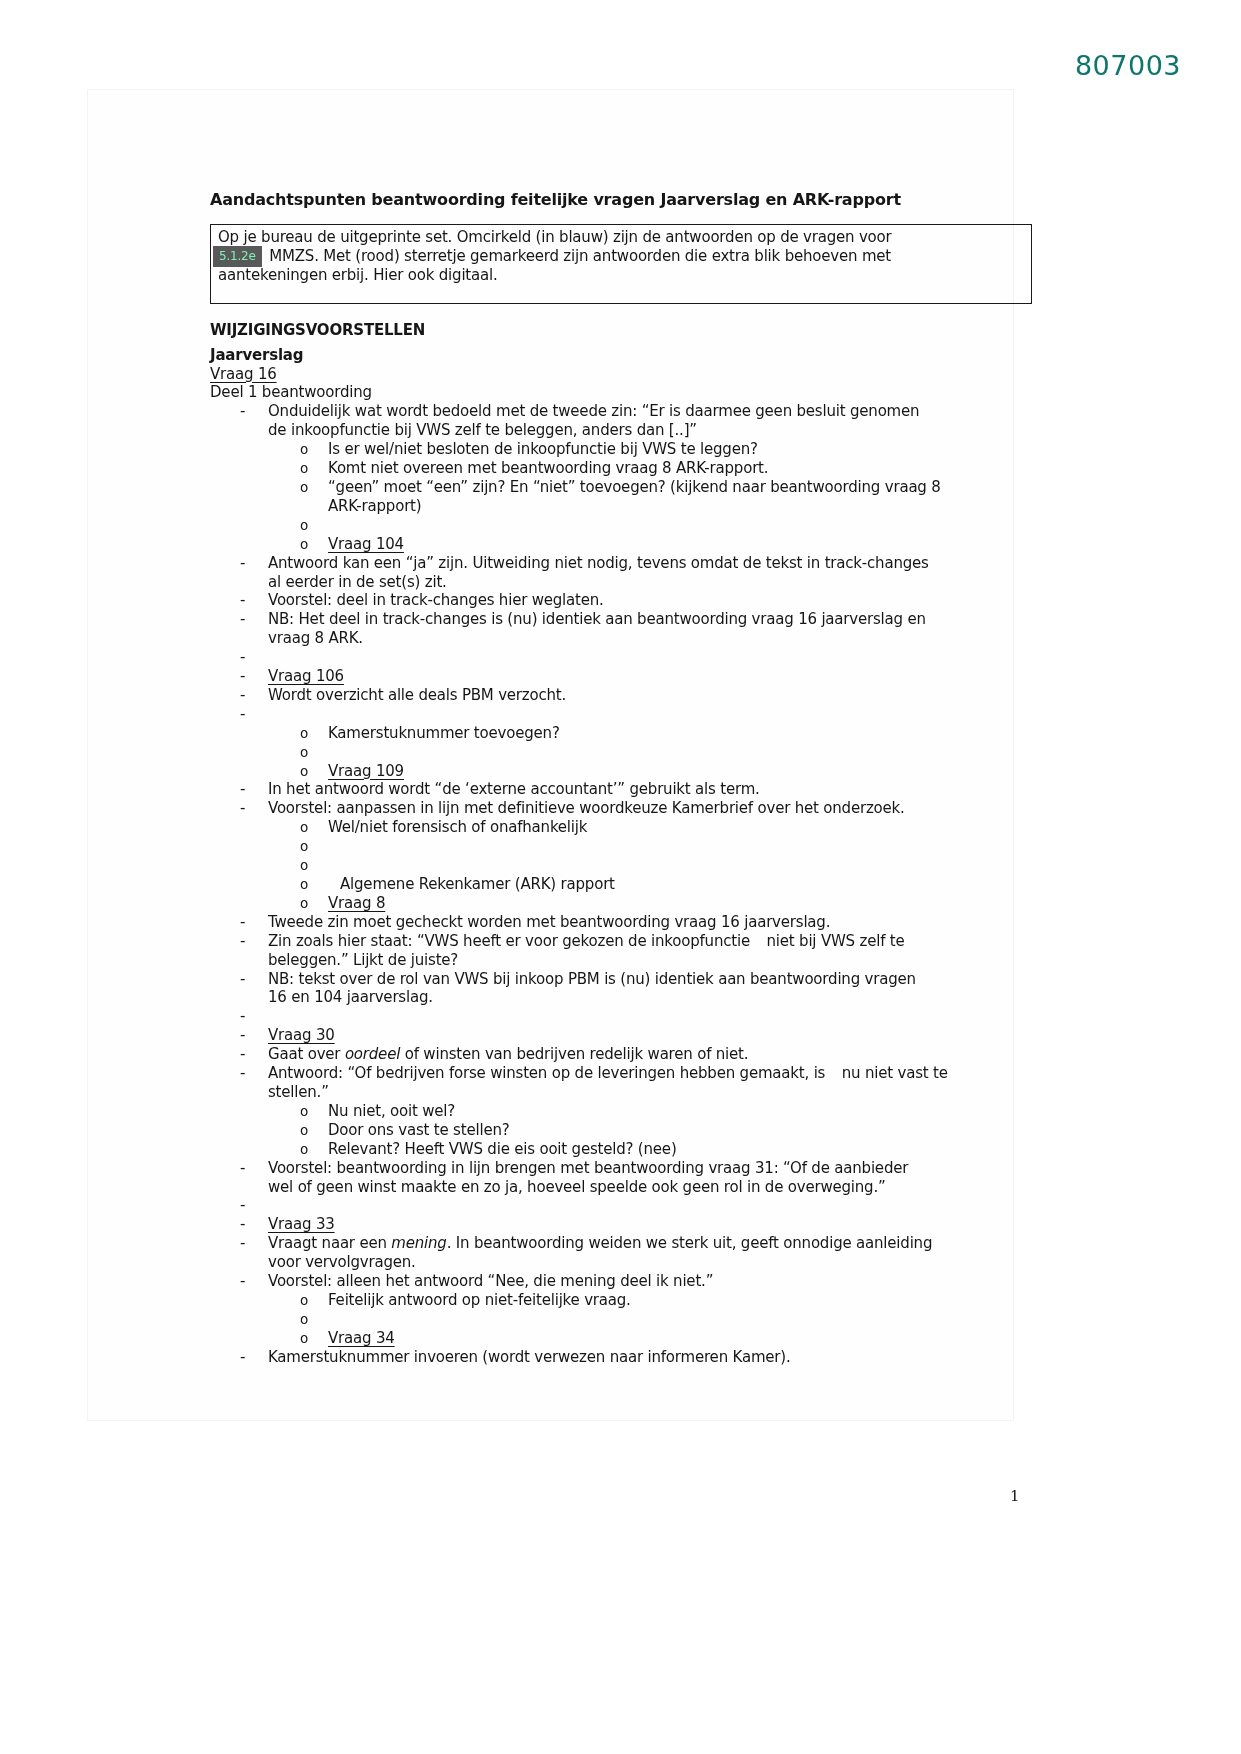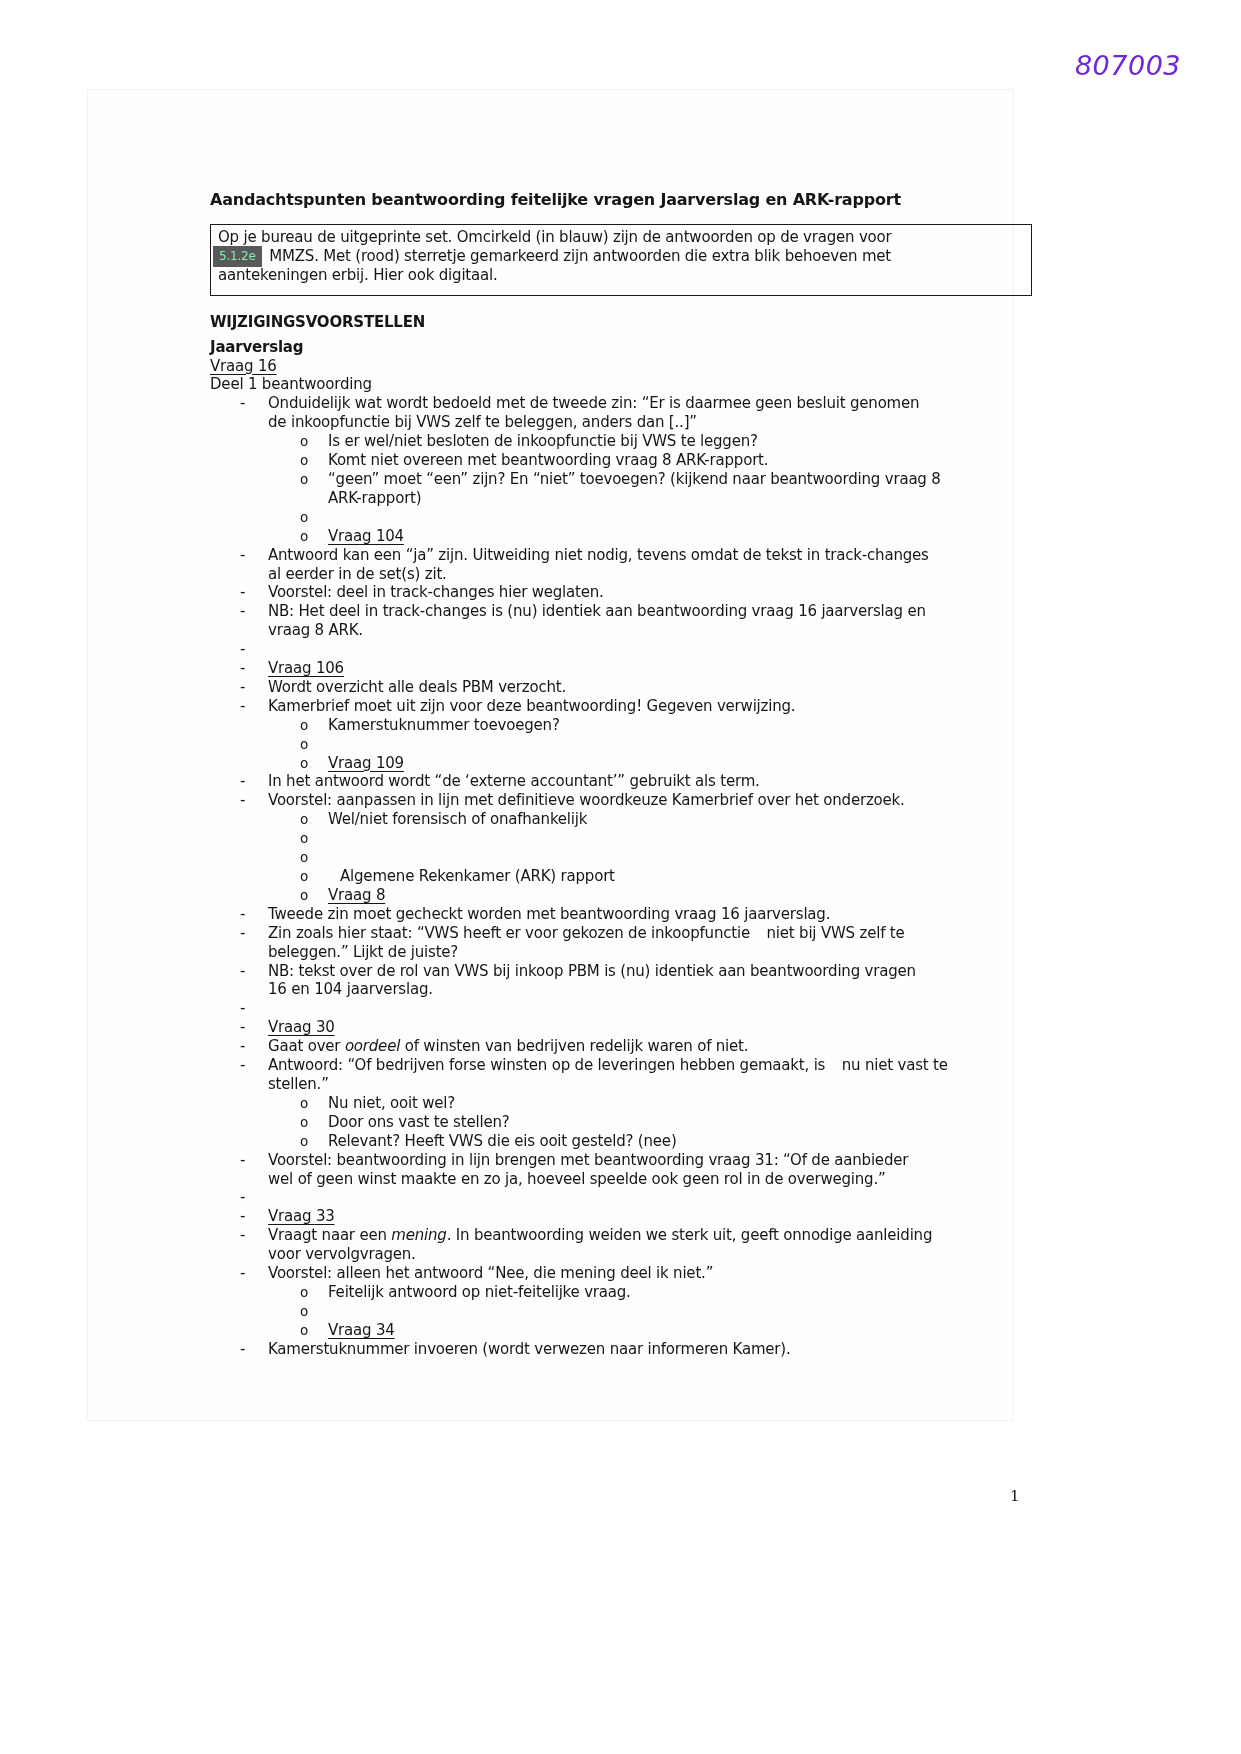--- a/index.html
+++ b/index.html
@@ -10,33 +10,33 @@
     overflow:hidden;
     font-family:"DejaVu Sans","Liberation Sans",sans-serif;
     color:#161616;
   }
   .scan-sheet{
     position:absolute;left:88px;top:90px;width:925px;height:1330px;
     background:#fefefe;box-shadow:0 0 0 1px #f3f3f3;
   }
   .doc-number{
     position:absolute;top:50px;right:60px;
-    font-size:27px;letter-spacing:0.5px;color:#6d28d9;font-style:italic;
+    font-size:27px;letter-spacing:0.5px;color:#0f766e;
   }
   .content{
     position:absolute;left:210px;top:190px;width:822px;
     font-size:15px;letter-spacing:-0.2px;line-height:18.9px;
   }
   .doc-title{
     font-weight:bold;font-size:16px;letter-spacing:-0.2px;
     margin:0 0 15px 0;line-height:19px;
   }
   .intro-box{
     border:1.6px solid #1a1a1a;
-    padding:3px 7px 10px 7px;
+    padding:3px 7px 18px 7px;
     margin:0 0 17px 0;
   }
   .row{min-height:18.9px;}
   .k-h{font-weight:bold;margin-top:6px;}
   .k-d{display:flex;padding-left:30px;}
   .k-c{display:flex;padding-left:90px;}
   .marker{flex:none;width:28px;}
   .k-c .marker{font-size:13.5px;}
   .txt{white-space:pre-wrap;}
   .b{font-weight:normal;margin-left:12px;}
@@ -124,21 +124,20 @@
         <div class="row k-d">
           <span class="marker">-</span>
           <span class="txt"><span class="u ">Vraag 106</span></span>
         </div>
         <div class="row k-d">
           <span class="marker">-</span>
           <span class="txt"><span class="">Wordt overzicht alle deals PBM verzocht.</span></span>
         </div>
         <div class="row k-d">
           <span class="marker">-</span>
-          <span class="txt"><span class="">Kamerbrief moet uit zijn voor deze beantwoording! Gegeven verwijzing.</span></span>
         </div>
         <div class="row k-c">
           <span class="marker">o</span>
           <span class="txt"><span class="">Kamerstuknummer toevoegen?</span></span>
         </div>
         <div class="row k-c">
           <span class="marker">o</span>
           <span class="txt"></span>
         </div>
         <div class="row k-c">

